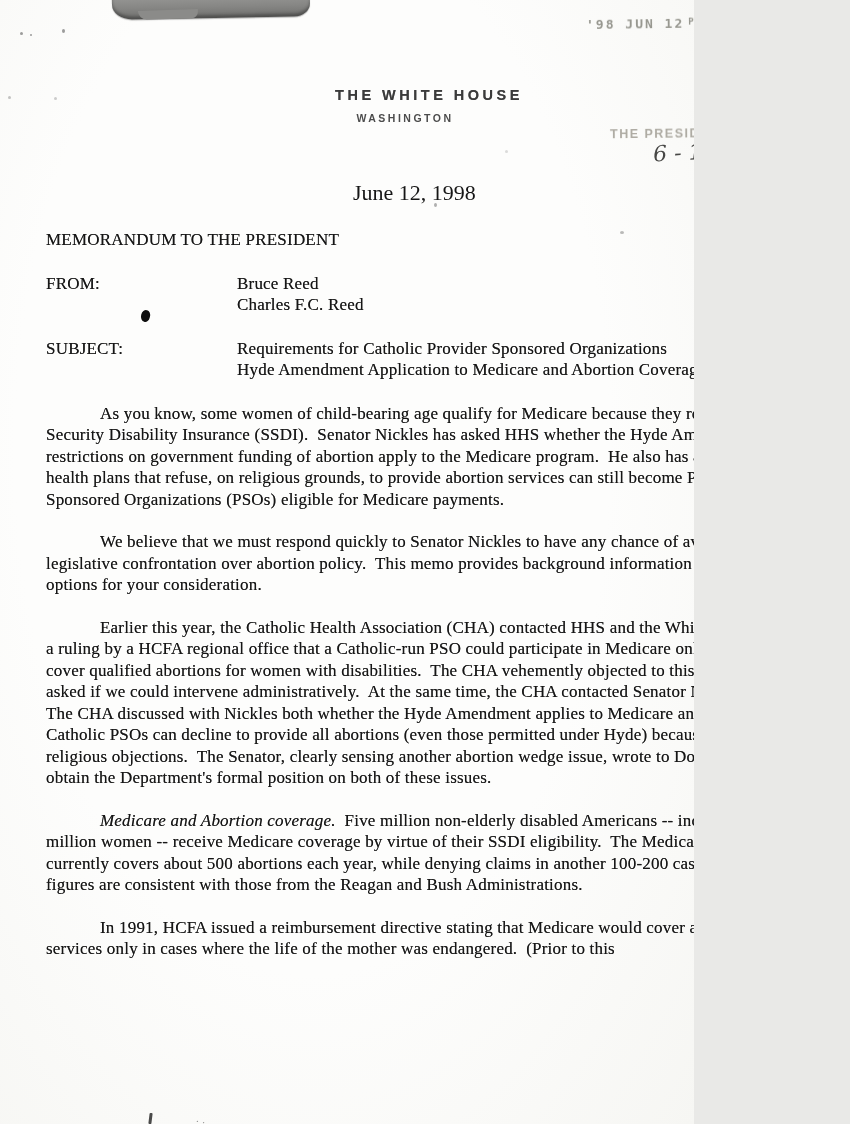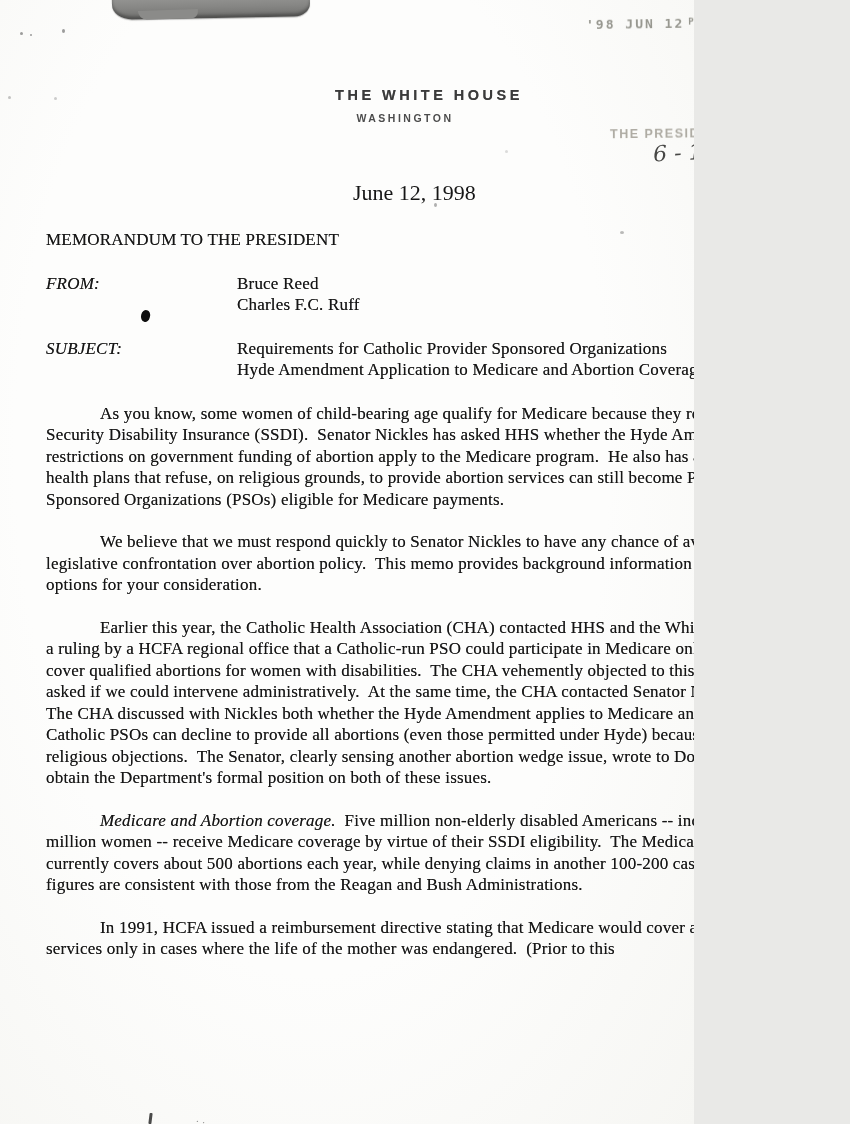--- a/index.html
+++ b/index.html
@@ -103,21 +103,21 @@
   
   .doc-body {
     position: absolute; left: 46px; top: 229px;
     width: 760px;
     font-size: 17px; line-height: 21.5px;
     text-shadow: 0 0 0.5px rgba(20,20,20,.65);
     letter-spacing: 0.2px;
   }
   .memo-heading { margin: 0 0 22px; font-size: 17px; font-weight: normal; }
   .kv-row { display: flex; margin: 0 0 22px; }
-  .kv-label { flex: 0 0 191px; font-style: italic; }
+  .kv-label { flex: 0 0 191px; }
   .kv-value div { white-space: nowrap; }
   .doc-body p { margin: 8px 0 21px; text-indent: 54px; white-space: pre-wrap; }
   .section-heading { margin: 1px 0 27px; font-size: 17px; font-weight: bold; }
   .lead-italic { font-style: italic; }
 </style>
 </head>
 <body>
 
 <div class="page">
 
@@ -150,21 +150,21 @@
 
   <div class="date-line">June 12, 1998</div>
 
   <div class="doc-body">
     <h1 class="memo-heading">MEMORANDUM TO THE PRESIDENT</h1>
 
     <div class="kv-row">
       <div class="kv-label">FROM:</div>
       <div class="kv-value">
         <div>Bruce Reed</div>
-        <div>Charles F.C. Ruff</div>
+        <div>Charles F.C. Reed</div>
       </div>
     </div>
 
     <div class="kv-row">
       <div class="kv-label">SUBJECT:</div>
       <div class="kv-value">
         <div>Requirements for Catholic Provider Sponsored Organizations</div>
         <div>Hyde Amendment Application to Medicare and Abortion Coverage</div>
       </div>
     </div>

